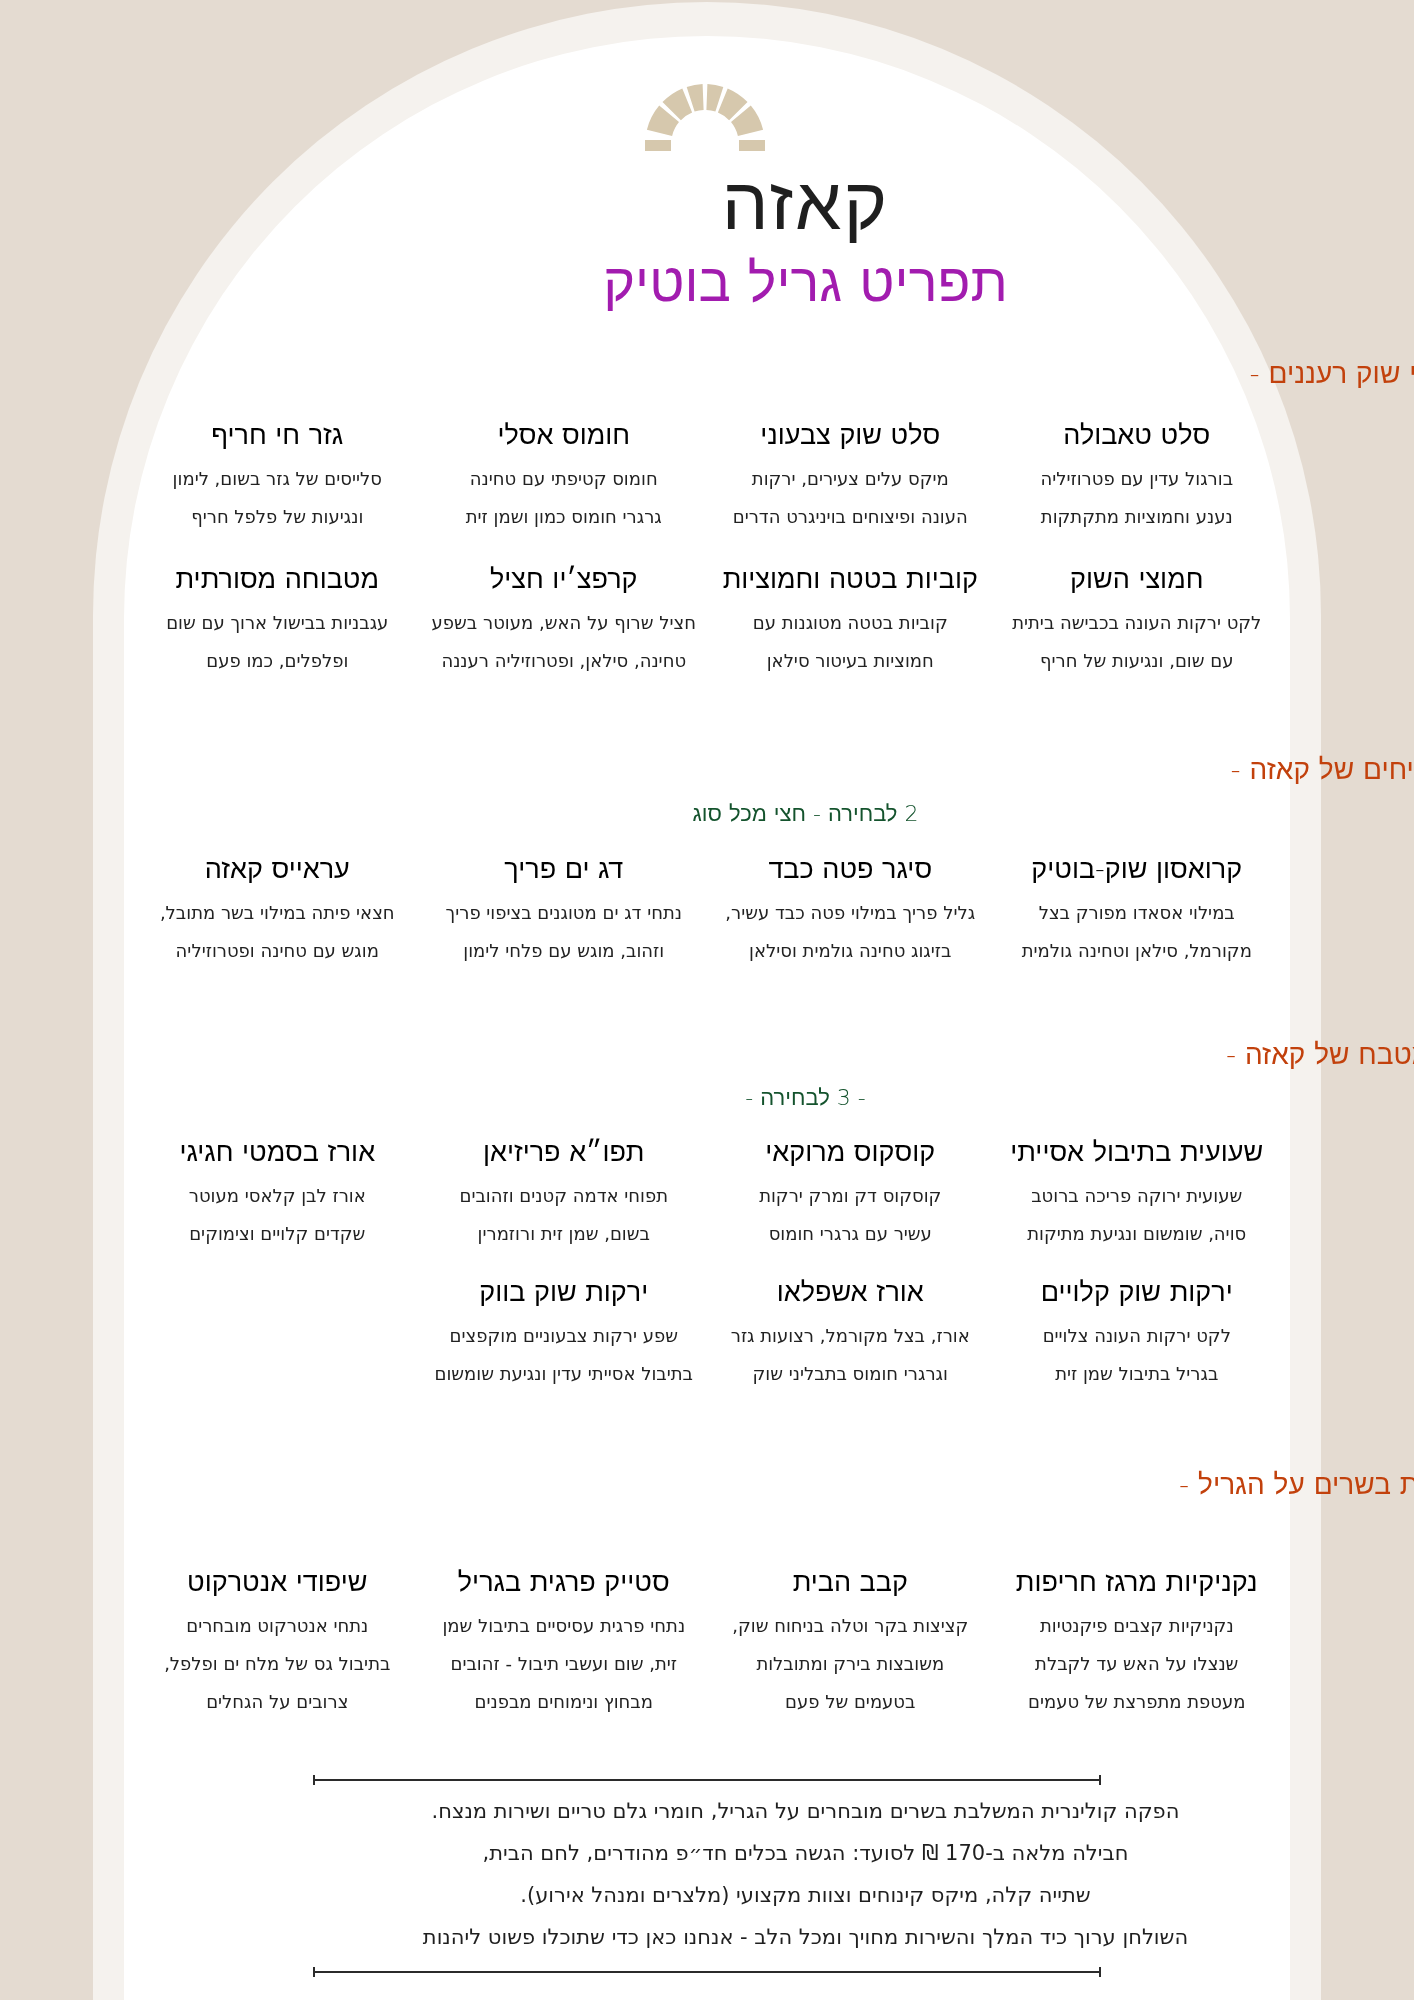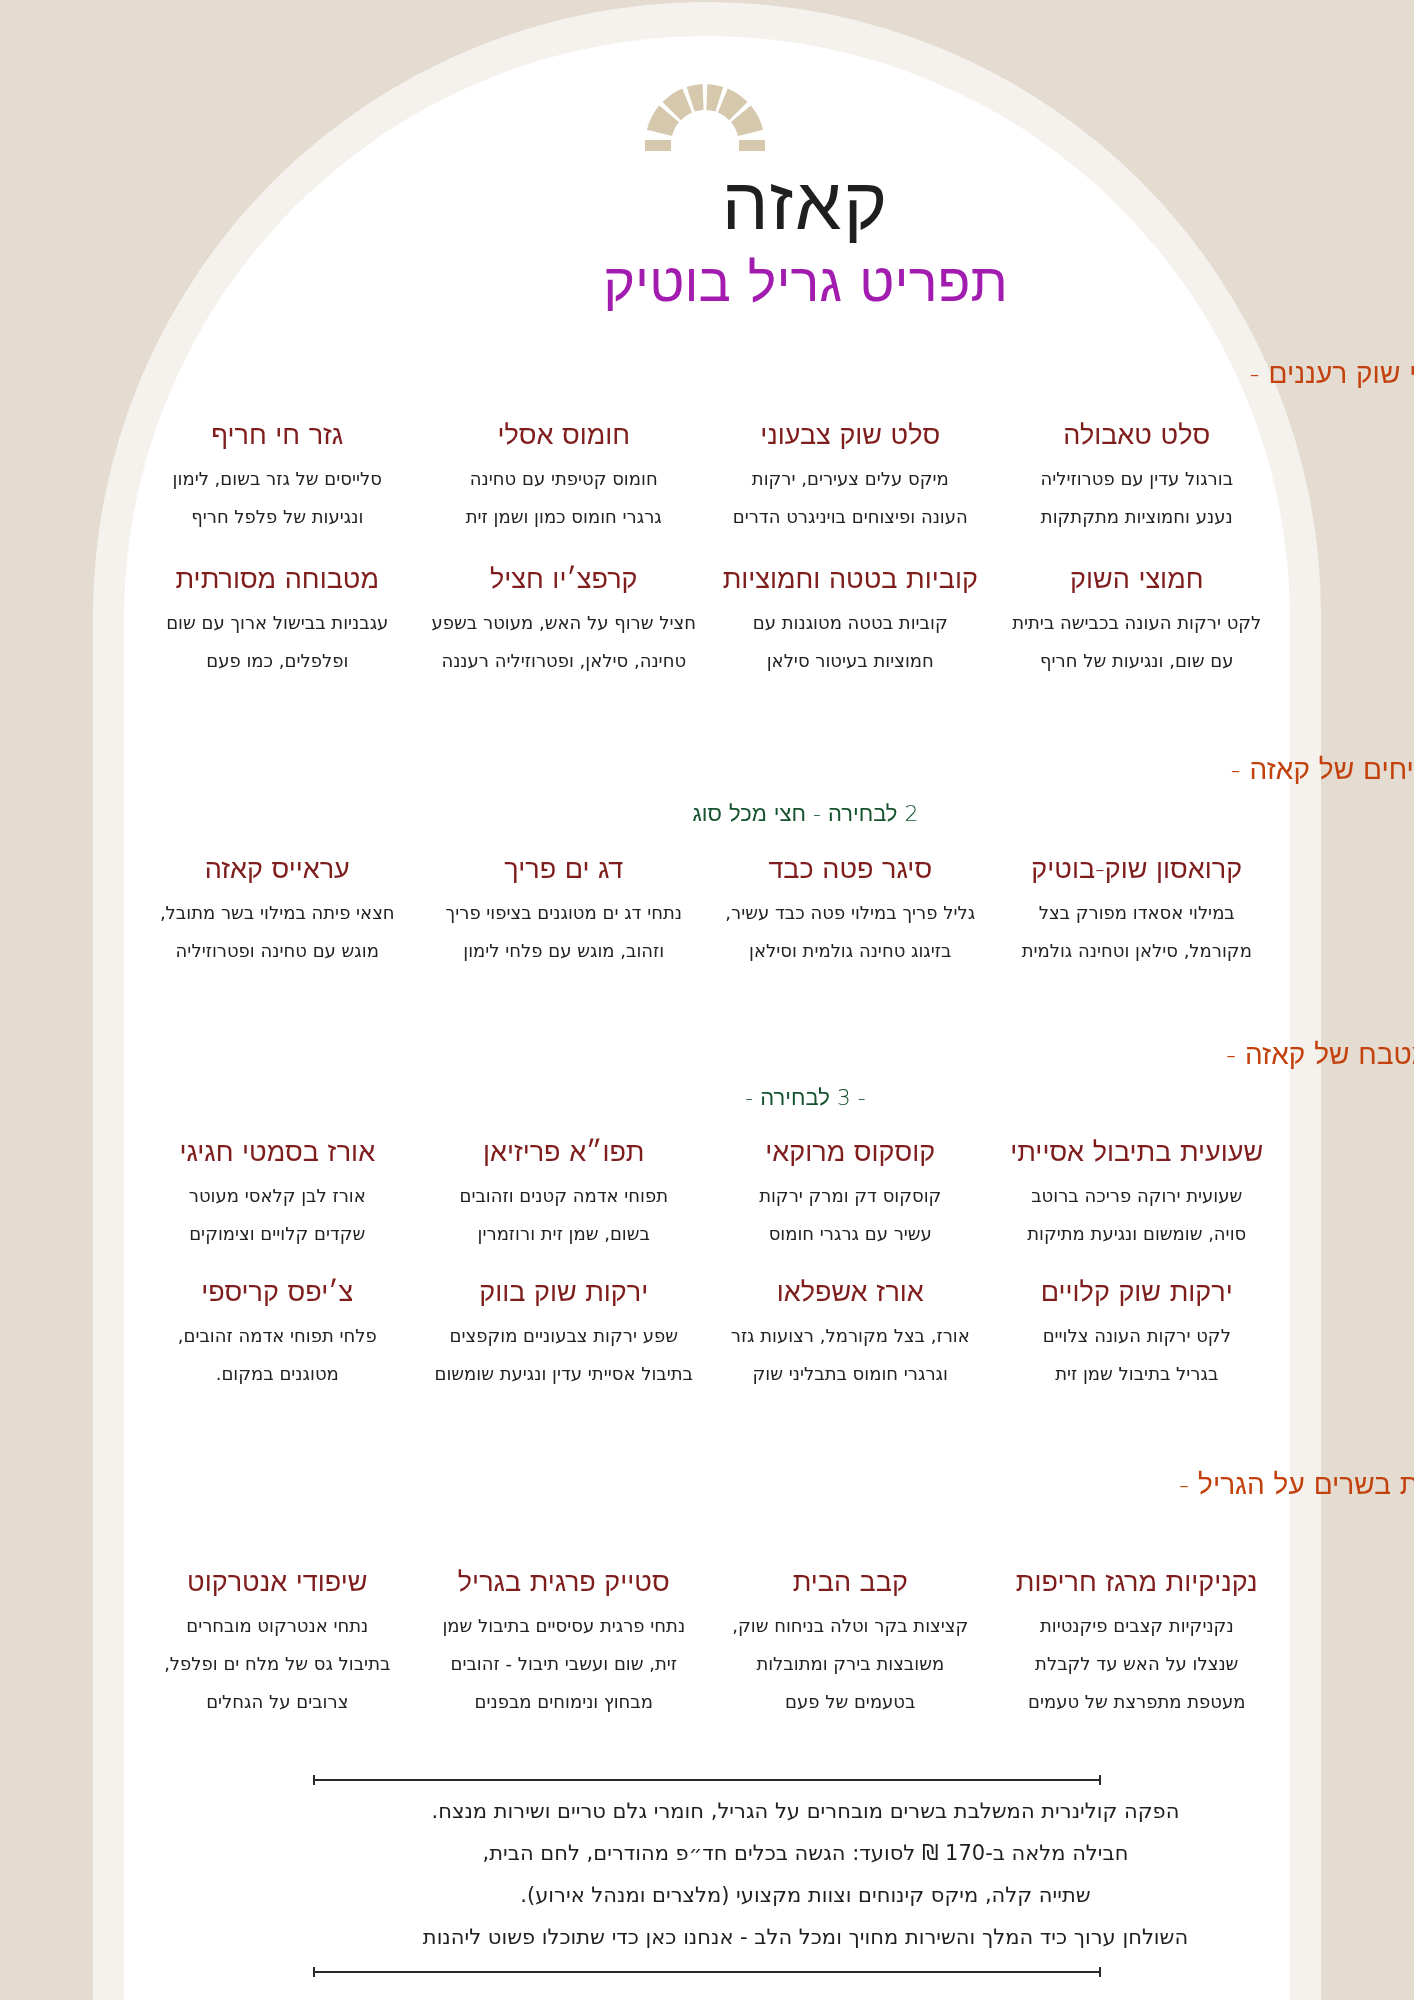--- a/index.html
+++ b/index.html
@@ -77,21 +77,21 @@
       grid-template-columns: repeat(4, 1fr);
       direction: rtl;
     }
     .dish {
       text-align: center;
       padding: 0 4px;
     }
     .dish-name {
       font-size: 27px;
       font-weight: 200;
-      color: #7f1d1d;
+      color: #000000;
       line-height: 38px;
       margin-bottom: 6px;
       white-space: nowrap;
     }
     .dish-desc {
       font-size: 18px;
       color: #222;
       line-height: 38px;
       white-space: pre-line;
     }
@@ -246,25 +246,20 @@
     <div class="dish">
       <div class="dish-name">אורז אשפלאו</div>
       <div class="dish-desc">אורז, בצל מקורמל, רצועות גזר
 וגרגרי חומוס בתבליני שוק</div>
     </div>
     <div class="dish">
       <div class="dish-name">ירקות שוק בווק</div>
       <div class="dish-desc">שפע ירקות צבעוניים מוקפצים
 בתיבול אסייתי עדין ונגיעת שומשום</div>
     </div>
-    <div class="dish">
-      <div class="dish-name">צ׳יפס קריספי</div>
-      <div class="dish-desc">פלחי תפוחי אדמה זהובים,
-מטוגנים במקום.</div>
-    </div>
   </div>
 
   <div class="section-title" style="top:1457px">- חגיגת בשרים על הגריל -</div>
   <div class="grid" style="top:1563px">
     <div class="dish">
       <div class="dish-name">נקניקיות מרגז חריפות</div>
       <div class="dish-desc">נקניקיות קצבים פיקנטיות
 שנצלו על האש עד לקבלת
 מעטפת מתפרצת של טעמים</div>
     </div>

